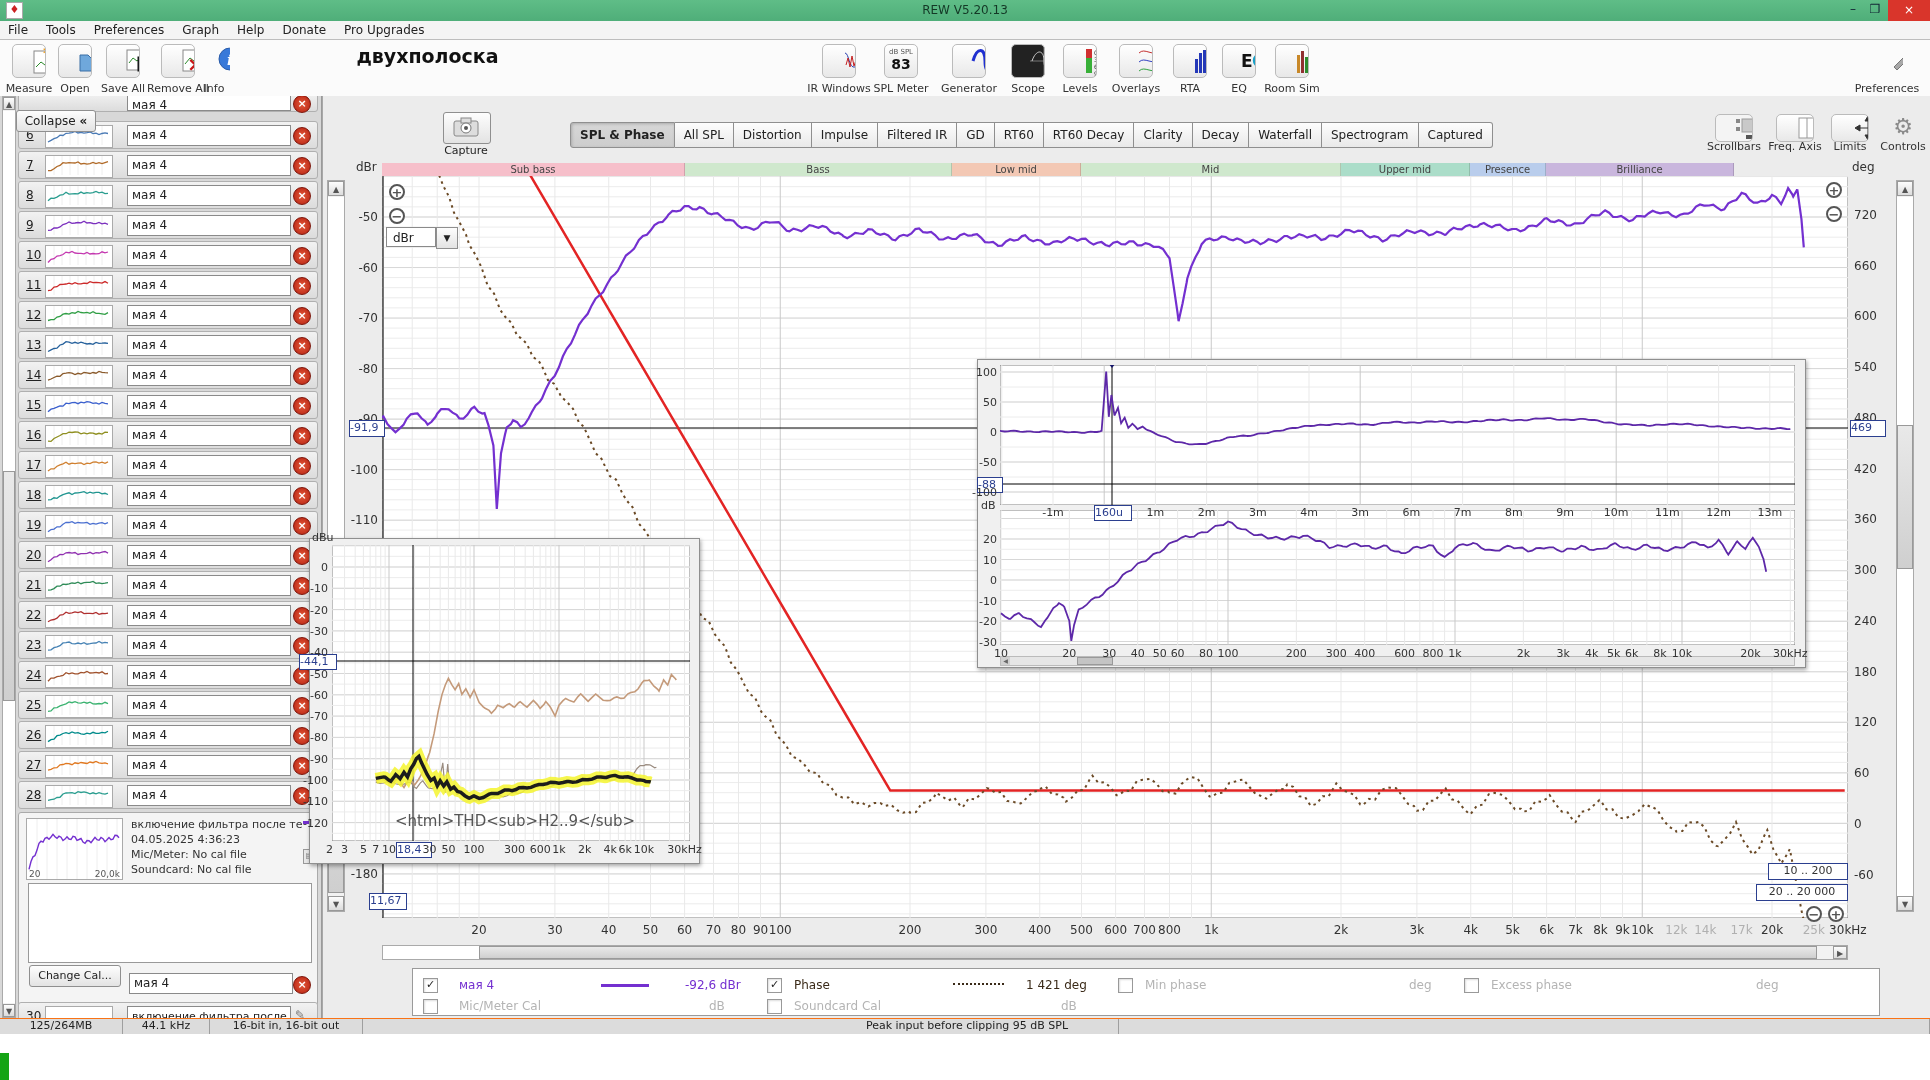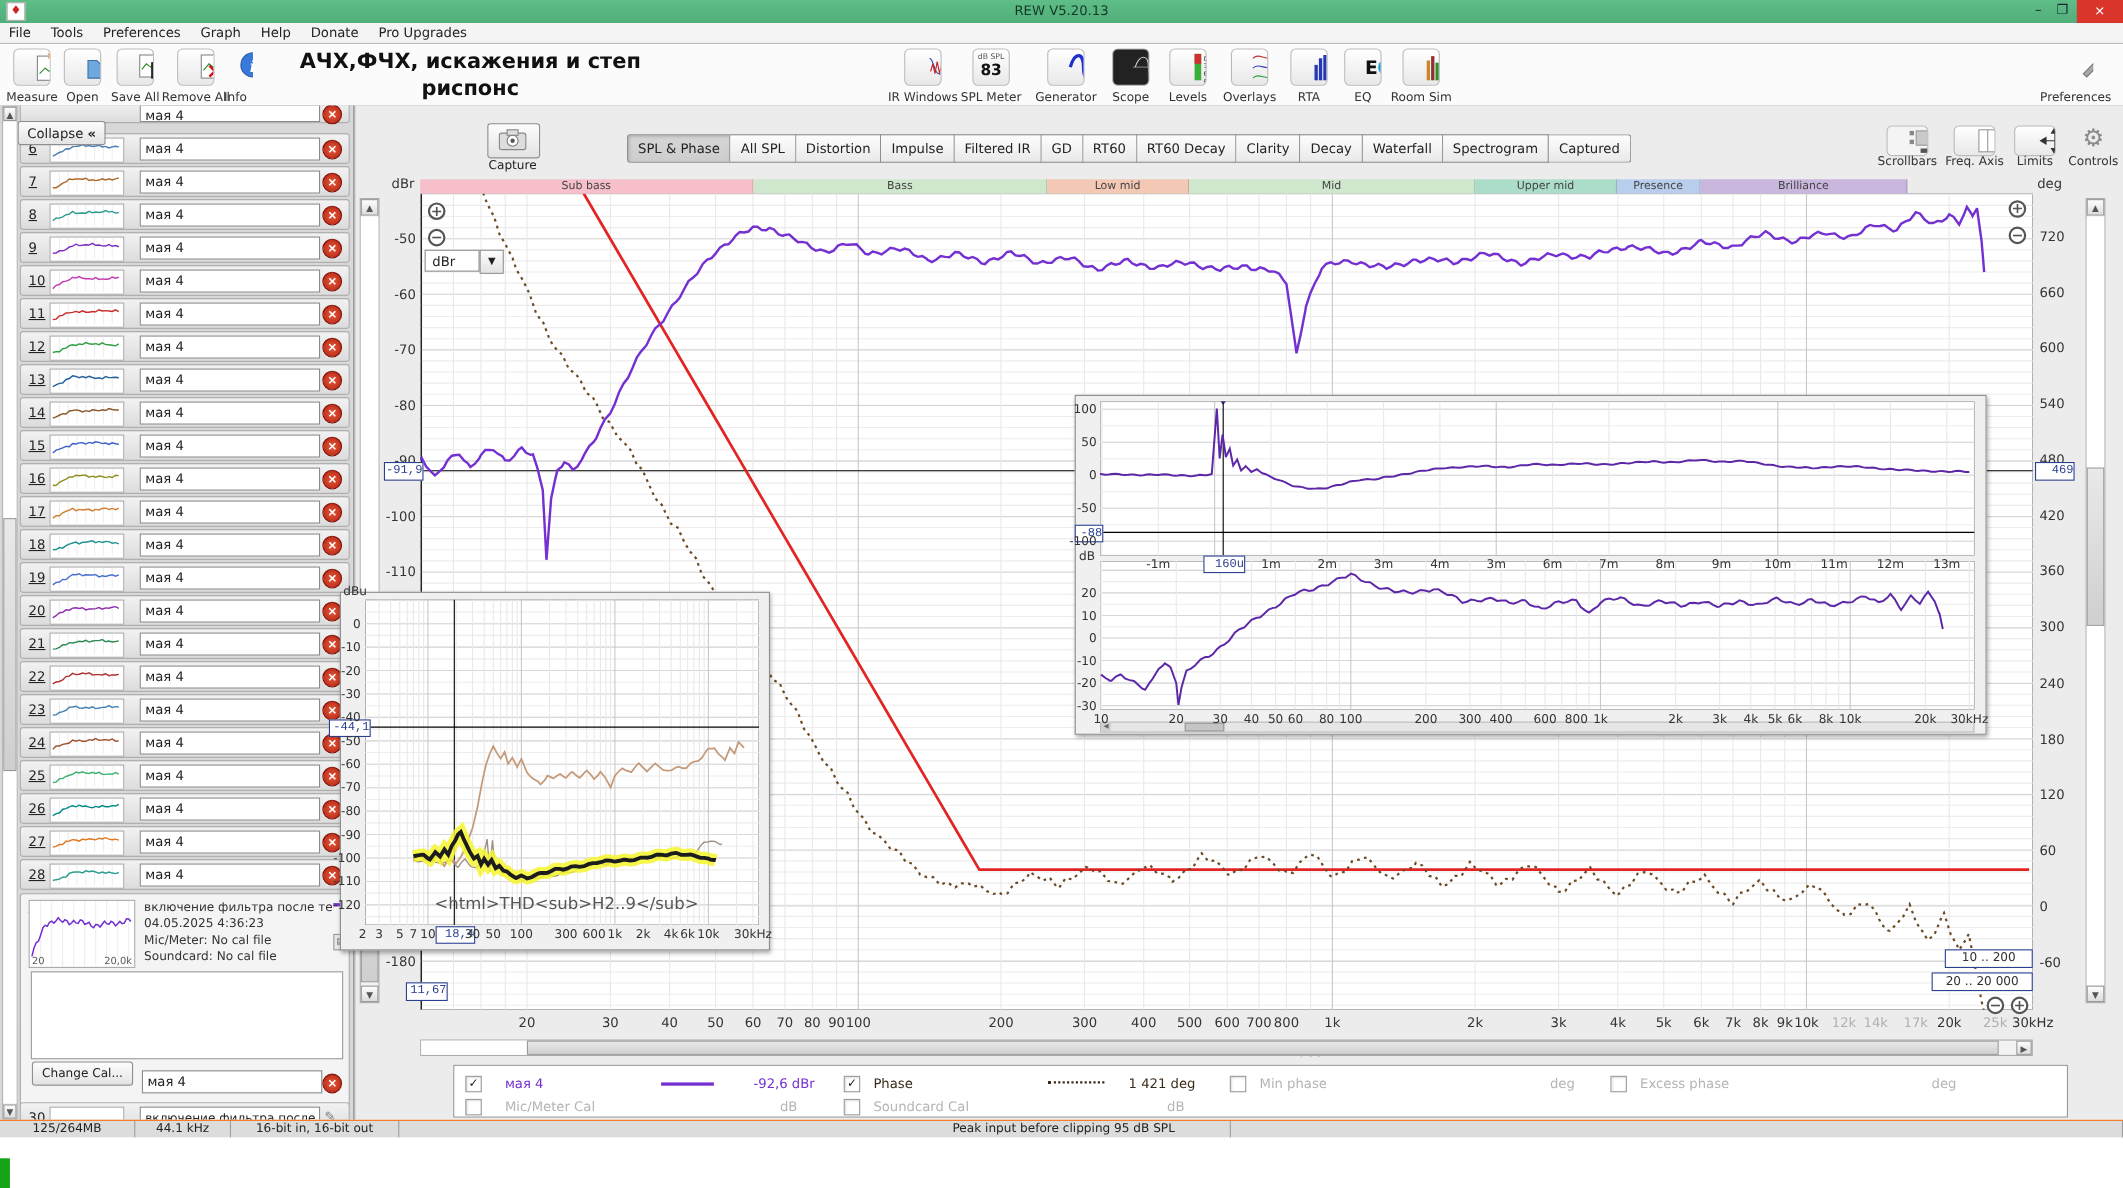--- a/index.html
+++ b/index.html
@@ -21,30 +21,30 @@
   .tool .lab{position:absolute;top:42px;left:50%;transform:translateX(-50%);font-size:11px;color:#333;white-space:nowrap;}
   .icon-box{position:absolute;left:50%;transform:translateX(-50%);top:4px;width:32px;height:32px;
             background:linear-gradient(#ffffff,#e8e8e8);border:1px solid #bbb;border-radius:5px;overflow:hidden;}
   #heading{left:255px;top:4px;width:345px;text-align:center;font-weight:bold;font-size:19px;line-height:24px;color:#111;}
   
   #graph-bg{left:322px;top:96px;width:1608px;height:922px;background:#ececec;border-left:1px solid #a8a8a8;}
   .tab{height:24px;line-height:24px;padding:0 9px;border:1px solid #8f8f8f;border-left:none;font-size:12px;
        background:linear-gradient(#fdfdfd,#e9e9e9);color:#222;white-space:nowrap;}
   .tab:first-child{border-left:1px solid #8f8f8f;border-radius:3px 0 0 3px;}
   .tab:last-child{border-radius:0 3px 3px 0;}
-  .tab.sel{background:linear-gradient(#d7d7d7,#cdcdcd);font-weight:normal;box-shadow:inset 1px 1px 3px #aaa;}
+  .tab.sel{background:linear-gradient(#d7d7d7,#cdcdcd);font-weight:bold;box-shadow:inset 1px 1px 3px #aaa;}
   #tabs{left:570px;top:122px;display:flex;}
   .band{position:absolute;top:163px;height:13px;font-size:10px;line-height:13px;text-align:center;color:#444;
         border-right:1px solid rgba(0,0,0,.15);box-sizing:border-box;}
   .tick{position:absolute;font-size:12px;color:#333;white-space:nowrap;}
   .tick.sm{font-size:11px;}
   .tick.grey{color:#b0b0b0;}
   .unit{position:absolute;font-size:12px;color:#333;}
   .curbox{position:absolute;background:#fff;border:1px solid #2b3f8f;color:#2b3f8f;font-size:11px;
-          line-height:14px;text-align:right;z-index:5;font-family:Liberation Mono, monospace;}
+          line-height:14px;text-align:left;z-index:5;}
   .zoombtn{position:absolute;width:16px;height:16px;border:2px solid #555;border-radius:50%;background:#fff;
            color:#555;font-size:13px;line-height:13px;text-align:center;font-weight:bold;z-index:5;box-sizing:border-box;}
   .rangebox{position:absolute;background:#fff;border:1px solid #2b3f8f;color:#333;font-size:11px;line-height:14px;
             text-align:center;z-index:5;}
   .sb{position:absolute;background:#f2f2f2;border:1px solid #aaa;box-sizing:border-box;z-index:4;}
   .sb .arrow{position:absolute;background:linear-gradient(#fdfdfd,#dcdcdc);border:1px solid #999;color:#555;
              font-size:8px;text-align:center;box-sizing:border-box;}
   .sb .thumb{position:absolute;background:linear-gradient(#e9e9e9,#cfcfcf);border:1px solid #999;box-sizing:border-box;}
   .btn3{background:linear-gradient(#fdfdfd,#e3e3e3);border:1px solid #8f8f8f;border-radius:3px;}
   .cb{position:absolute;width:13px;height:13px;border:1px solid #999;background:#fff;font-size:11px;
@@ -135,21 +135,20 @@
     <span class="icon-box" style="border:none;background:none">
       <svg width="32" height="32">
           <circle cx="16" cy="15" r="11" fill="#3879d9" stroke="#2a5ba8"></circle>
           <text x="13" y="21" font-size="15" fill="#fff" font-family="'DejaVu Serif',serif" font-style="italic" font-weight="bold">i</text>
         </svg>
       </span>
     <span class="lab">Info</span>
     </div>
 
   <div class="abs" id="heading">
-    <div>АЧХ,ФЧХ, искажения и степ риспонс</div>
       <div>двухполоска</div>
     </div>
 
   <div class="tool" style="left:804px;width:70px">
     <span class="icon-box">
       <svg width="32" height="32">
           <path d="M6 8 C10 8 10 24 16 22 C20 21 22 12 27 14" stroke="#2a3fae" fill="none"></path>
           <path d="M7 20 l2 -7 2 9 2 -11 2 10 2 -6 2 4" stroke="#c42020" fill="none"></path>
         </svg>
       </span>

